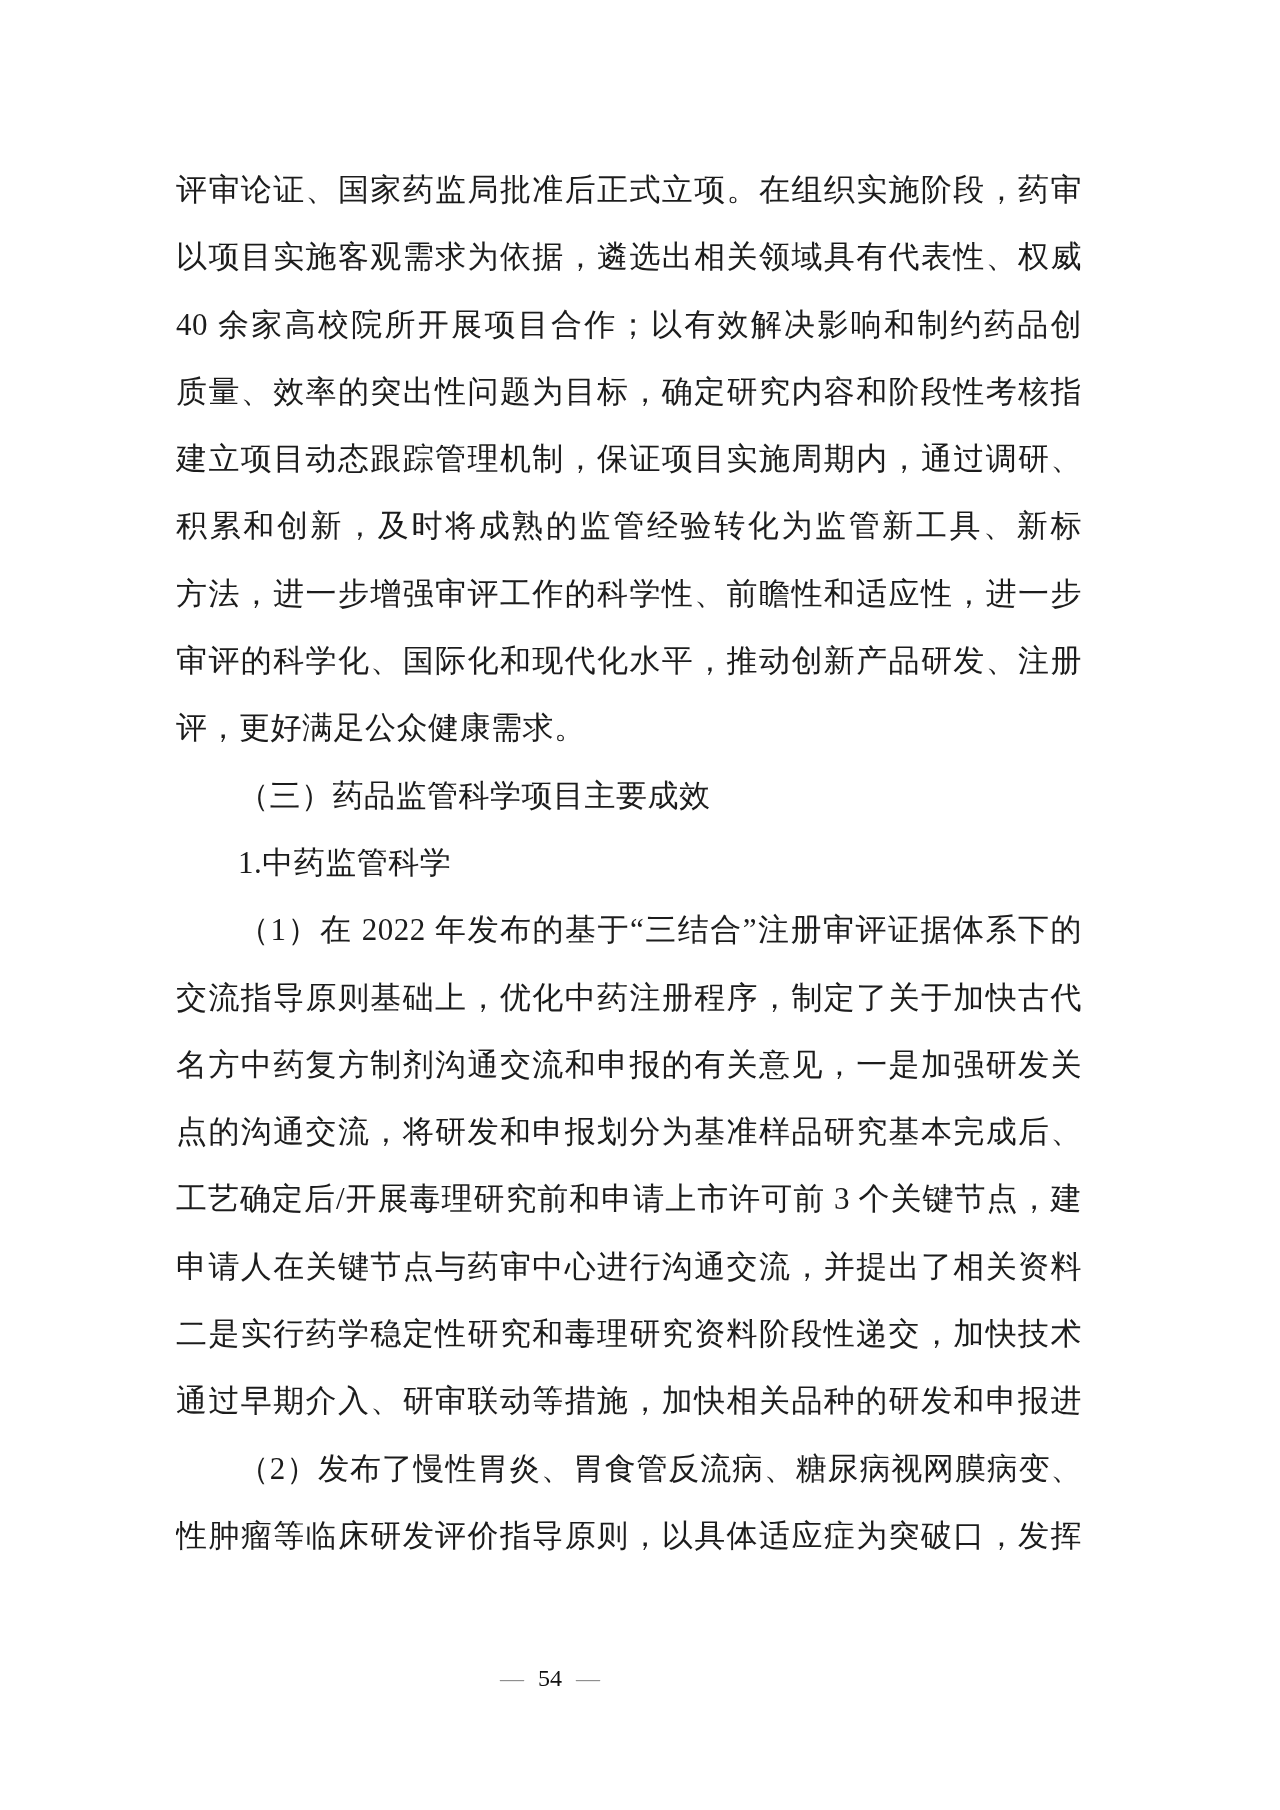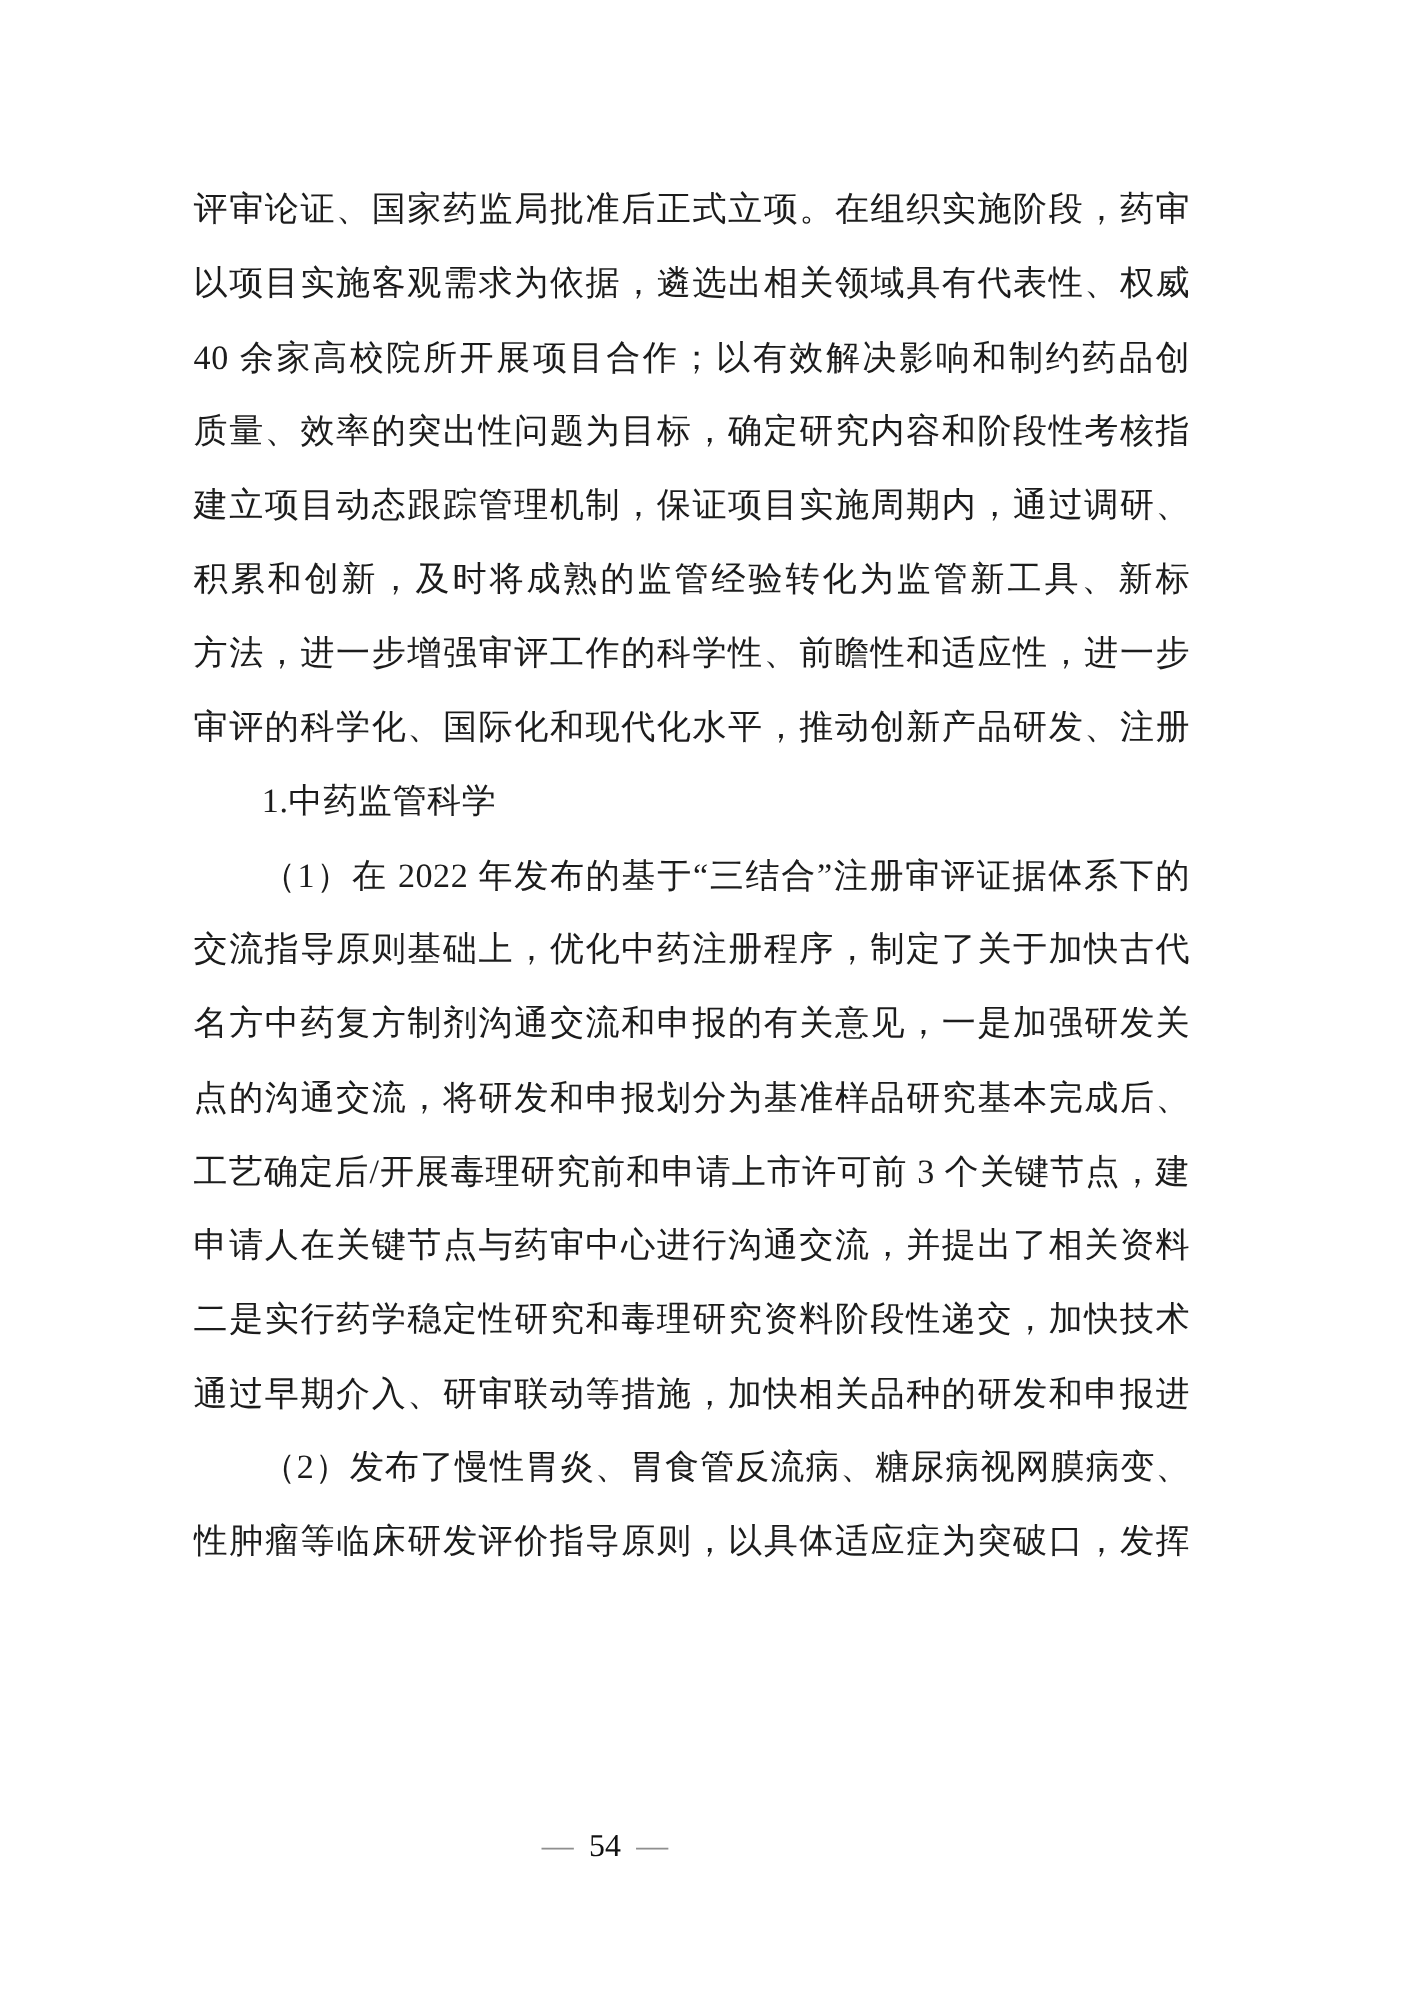--- a/index.html
+++ b/index.html
@@ -46,21 +46,21 @@
   }
   .line.heading {
     font-weight: 500;
   }
   .footer {
     position: absolute;
     left: 0;
     top: 1658px;
     width: 1100px;
     text-align: center;
-    font-size: 29px;
+    font-size: 24px;
     line-height: 40px;
     color: #1c1c1c;
   }
   .footer .dash {
     color: #8f8f8f;
     letter-spacing: 0;
     padding: 0 14px;
   }
   .footer .num {
     color: #111111;
@@ -73,20 +73,22 @@
 
   <div class="text-block">
       <div class="line fill">评审论证、国家药监局批准后正式立项。在组织实施阶段，药审中心</div>
       <div class="line fill">以项目实施客观需求为依据，遴选出相关领域具有代表性、权威性的</div>
       <div class="line fill">40 余家高校院所开展项目合作；以有效解决影响和制约药品创新、</div>
       <div class="line fill">质量、效率的突出性问题为目标，确定研究内容和阶段性考核指标，</div>
       <div class="line fill">建立项目动态跟踪管理机制，保证项目实施周期内，通过调研、论证、</div>
       <div class="line fill">积累和创新，及时将成熟的监管经验转化为监管新工具、新标准、新</div>
       <div class="line fill">方法，进一步增强审评工作的科学性、前瞻性和适应性，进一步提升</div>
       <div class="line fill">审评的科学化、国际化和现代化水平，推动创新产品研发、注册与审</div>
+      <div class="line">评，更好满足公众健康需求。</div>
+      <div class="line indent heading">（三）药品监管科学项目主要成效</div>
       <div class="line indent heading">1.中药监管科学</div>
       <div class="line fill indent">（1）在 2022 年发布的基于“三结合”注册审评证据体系下的沟通</div>
       <div class="line fill">交流指导原则基础上，优化中药注册程序，制定了关于加快古代经典</div>
       <div class="line fill">名方中药复方制剂沟通交流和申报的有关意见，一是加强研发关键节</div>
       <div class="line fill">点的沟通交流，将研发和申报划分为基准样品研究基本完成后、制备</div>
       <div class="line fill">工艺确定后/开展毒理研究前和申请上市许可前 3 个关键节点，建议</div>
       <div class="line fill">申请人在关键节点与药审中心进行沟通交流，并提出了相关资料要求；</div>
       <div class="line fill">二是实行药学稳定性研究和毒理研究资料阶段性递交，加快技术审评。</div>
       <div class="line fill">通过早期介入、研审联动等措施，加快相关品种的研发和申报进度。</div>
       <div class="line fill indent">（2）发布了慢性胃炎、胃食管反流病、糖尿病视网膜病变、恶</div>

